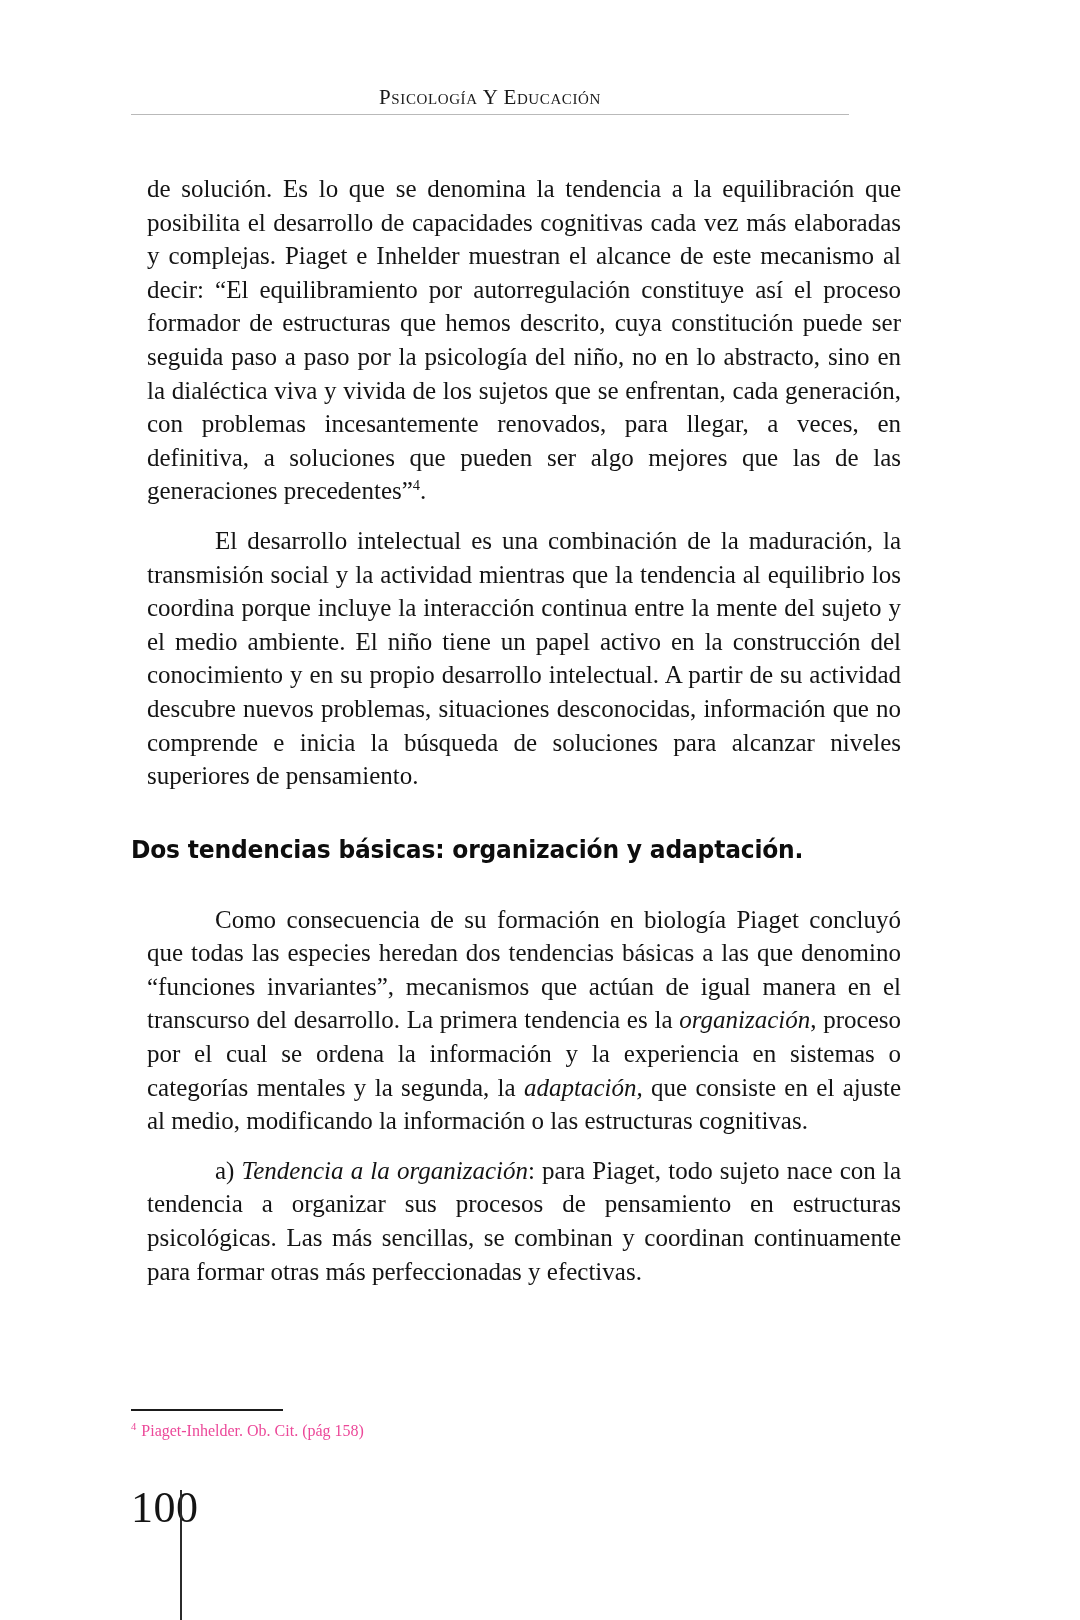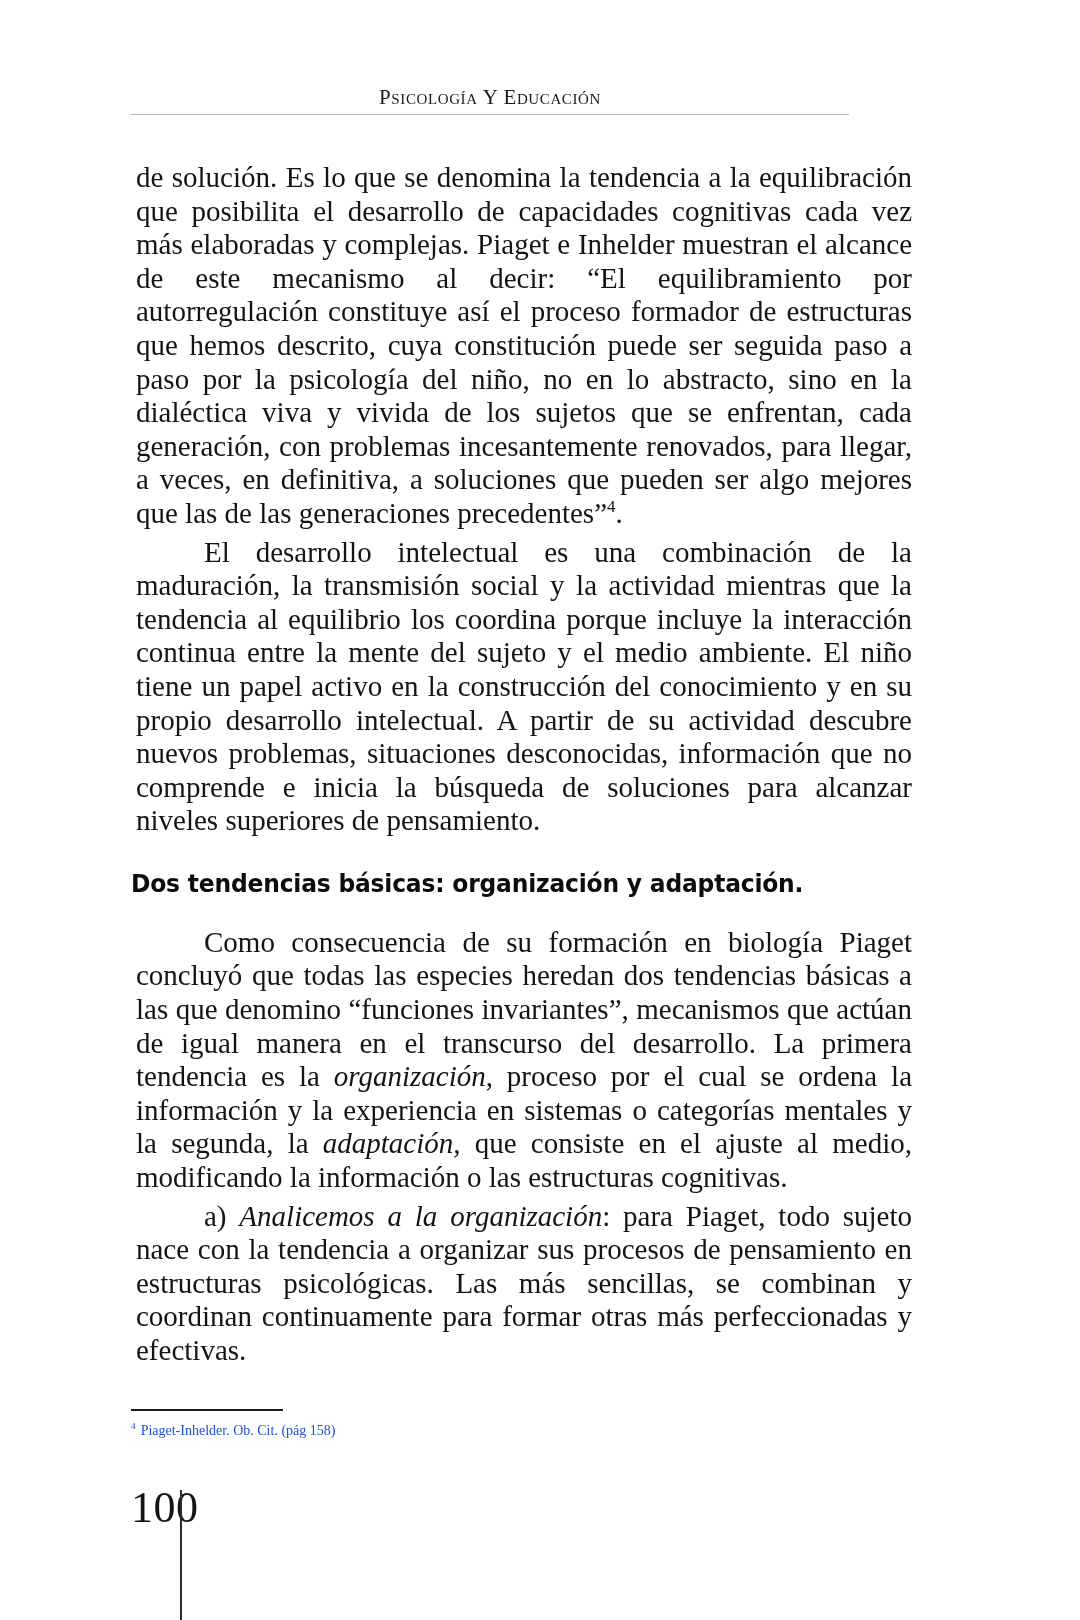--- a/index.html
+++ b/index.html
@@ -53,22 +53,22 @@
 
   
   .column {
     position: absolute;
     left: 131px;
     top: 156px;
     width: 786px;
   }
 
   p.body {
-    margin: 5px;
-    font-size: 29px;
+    margin: 16px;
+    font-size: 25px;
     line-height: 33.6px;
     text-align: justify;
     text-justify: inter-word;
     color: #141414;
     hyphens: none;
   }
   p.indent {
     text-indent: 68px;
   }
   p.body i, p.body em {
@@ -102,23 +102,23 @@
     top: 1409px;
     width: 152px;
     height: 1.6px;
     background: #1b1b1b;
   }
   .footnote {
     position: absolute;
     left: 131px;
     top: 1419px;
     width: 700px;
-    font-size: 14px;
+    font-size: 16px;
     line-height: 24px;
-    color: #1d4ed8;
+    color: #ec4899;
   }
   .footnote sup {
     font-size: 0.66em;
     vertical-align: super;
     line-height: 0;
     margin-right: 5px;
   }
 
   
   .folio {
@@ -158,21 +158,21 @@
 
     <div class="gap-before-heading"></div>
 
     <h2 class="section-heading">Dos tendencias básicas: organización y adaptación.</h2>
 
     <div class="gap-after-heading"></div>
 
     <p class="body indent"><span>Como consecuencia de su formación en biología Piaget concluyó que todas las especies heredan dos tendencias básicas a las que denomino “funciones invariantes”, mecanismos que actúan de igual manera en el transcurso del desarrollo. La primera tendencia es la </span><em>organización</em><span>, proceso por el cual se ordena la información y la experiencia en sistemas o categorías mentales y la segunda, la </span><em>adaptación,</em><span> que consiste en el ajuste al medio, modificando la información o las estructuras cognitivas.</span></p>
 
 
-    <p class="body indent"><span>a) </span><em>Analicemos a la organización</em><span>: para Piaget, todo sujeto nace con la tendencia a organizar sus procesos de pensamiento en estructuras psicológicas. Las más sencillas, se combinan y coordinan continuamente para formar otras más perfeccionadas y efectivas.</span></p>
+    <p class="body indent"><span>a) </span><em>Tendencia a la organización</em><span>: para Piaget, todo sujeto nace con la tendencia a organizar sus procesos de pensamiento en estructuras psicológicas. Las más sencillas, se combinan y coordinan continuamente para formar otras más perfeccionadas y efectivas.</span></p>
 
 
   </div>
 
   <div class="footnote-rule"></div>
   <div class="footnote"><sup>4</sup><span>Piaget-Inhelder. Ob. Cit. (pág 158)</span></div>
 
   <div class="folio">100</div>
   <div class="folio-rule"></div>
 

